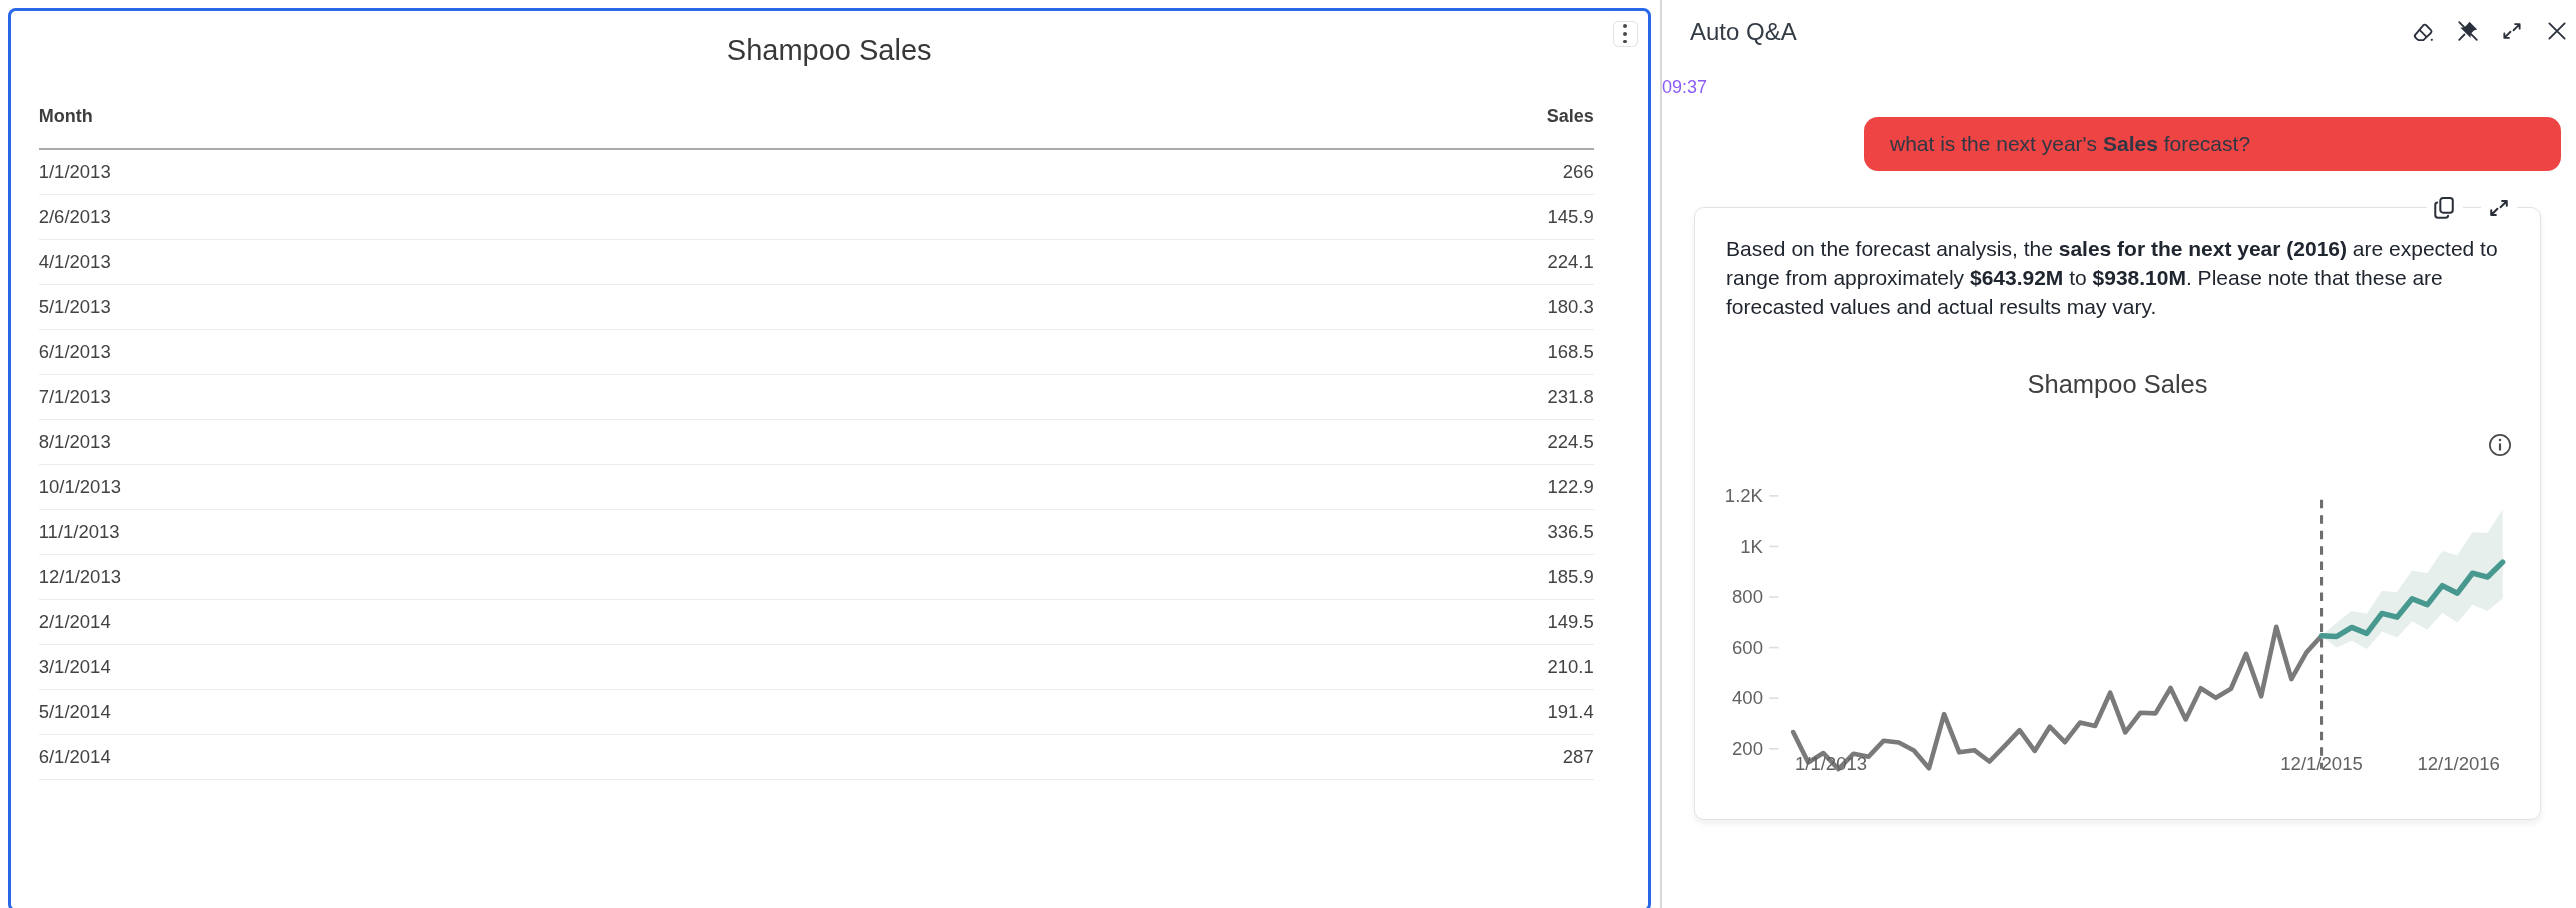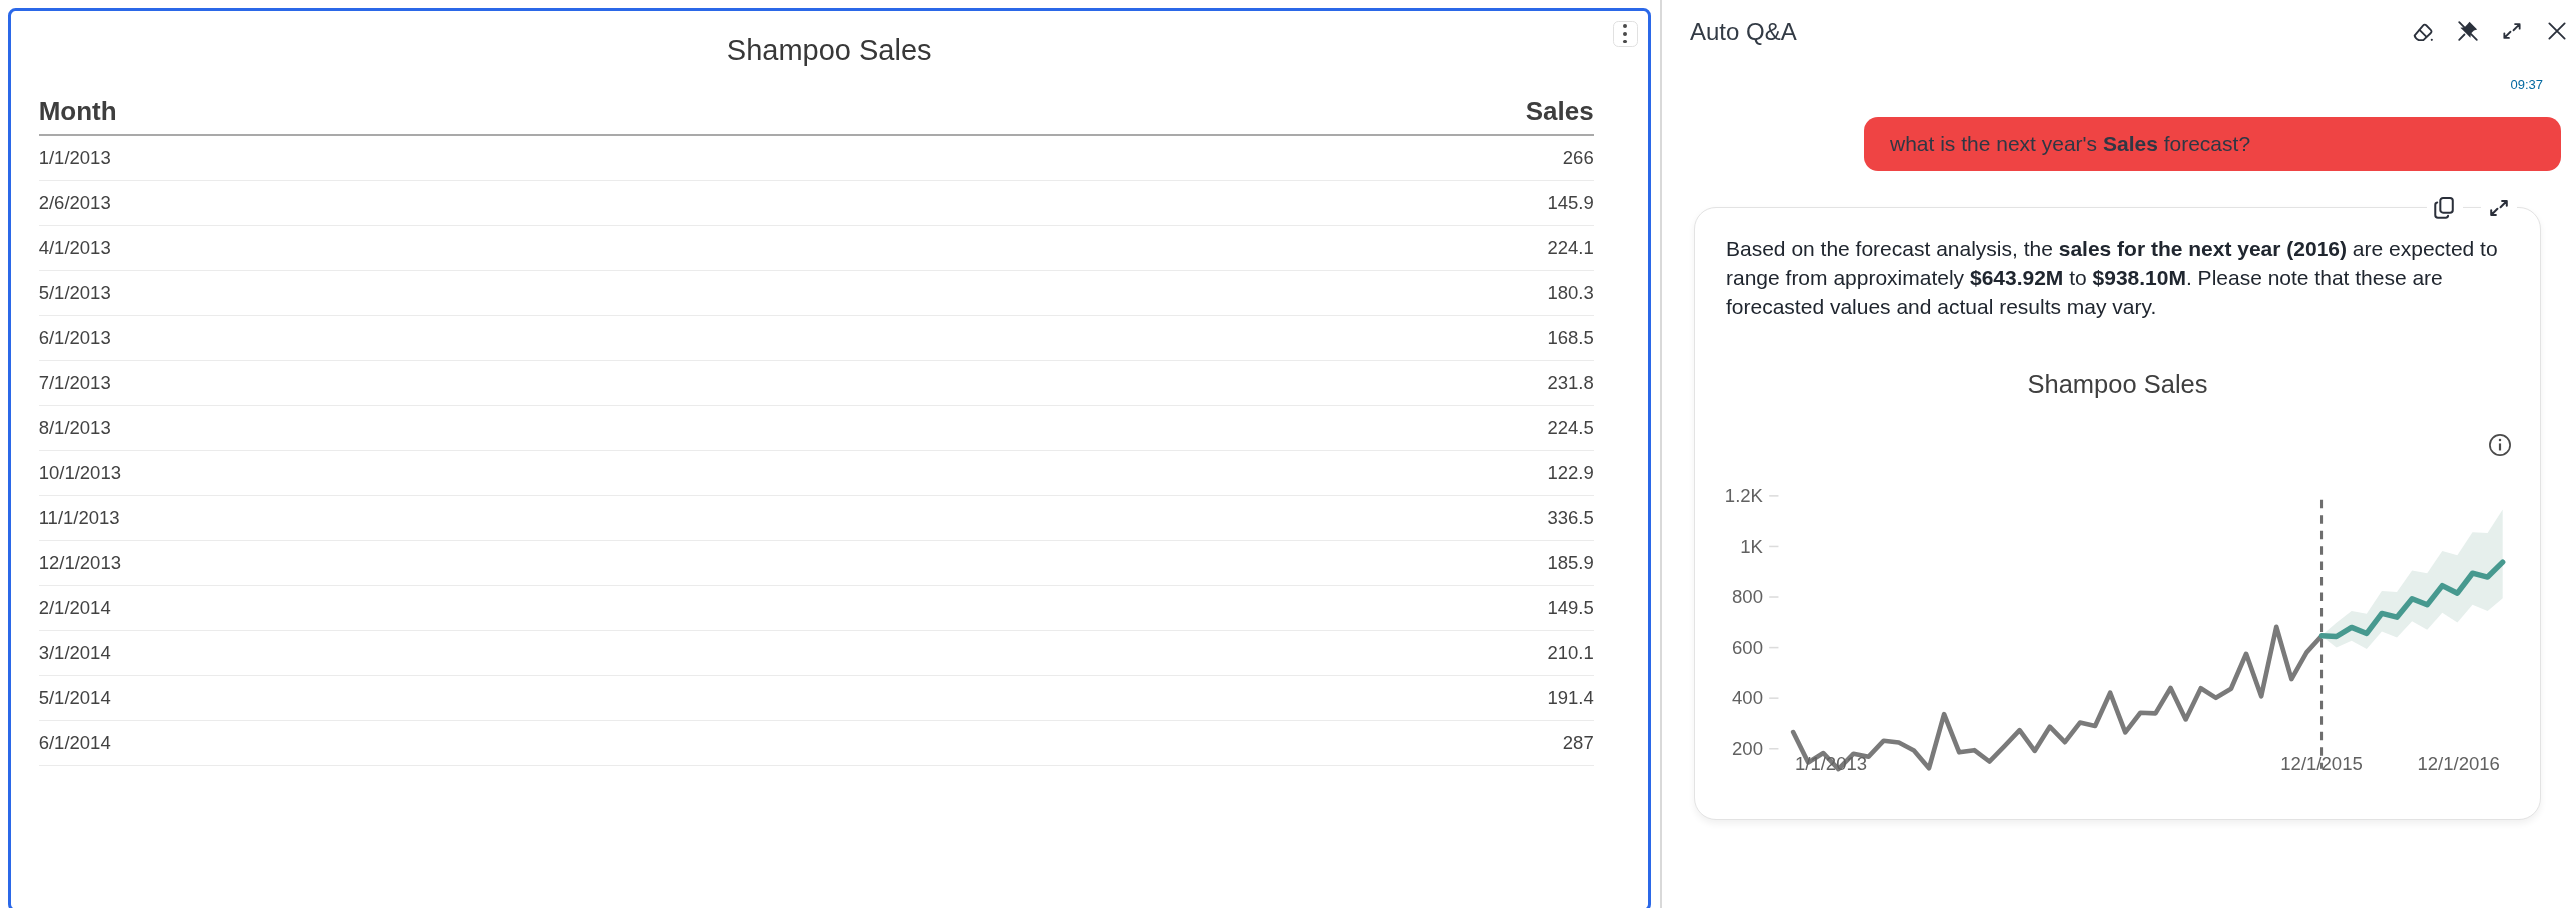--- a/index.html
+++ b/index.html
@@ -22,45 +22,45 @@
     cursor:pointer;
   }
   .kebab-btn i{width:3.9px;height:3.9px;border-radius:50%;background:#4A4A4A;display:block;}
   .viz-title{
     margin-top:23px;text-align:center;font-size:29px;color:#383838;font-weight:400;
   }
   .tbl{position:absolute;left:28px;right:54px;top:79px;bottom:0;}
   .tbl-head{
     display:flex;justify-content:space-between;align-items:flex-end;
     height:37px;border-bottom:2.3px solid #A9A9A9;
-    font-size:26px;font-weight:700;color:#3E3E3E;padding-bottom:7px;
+    font-size:18px;font-weight:700;color:#3E3E3E;padding-bottom:21px;
   }
   .t-row{
     display:flex;justify-content:space-between;align-items:center;
     height:45px;box-sizing:border-box;border-bottom:1.5px solid #EBEBEB;
     font-size:18.5px;color:#424242;
   }
   
   .panel-divider{position:absolute;left:1660px;top:0;width:1.5px;height:909px;background:#D9D9D9;}
   
   .qa-panel{position:absolute;left:1662px;top:0;width:914px;height:748px;background:#fff;}
   .qa-header{position:absolute;left:0;right:0;top:0;height:65px;}
   .qa-title{position:absolute;left:28px;top:18px;font-size:24px;color:#333B45;}
   .qa-tools{position:absolute;right:4.6px;top:16px;display:flex;gap:15.5px;}
   .tool-btn{width:29px;height:29px;display:flex;align-items:center;justify-content:center;cursor:pointer;background:none;border:none;padding:0;}
   .tool-btn svg{stroke:#2B313C;fill:none;stroke-width:2.4;stroke-linecap:round;stroke-linejoin:round;}
-  .timestamp{position:absolute;left:0;width:881px;top:77px;text-align:right;font-size:13px;color:#0369a1;}
+  .timestamp{position:absolute;left:0;width:881px;top:77px;text-align:left;font-size:18px;color:#8b5cf6;}
   .user-bubble{
     position:absolute;left:202px;right:15.5px;top:117px;height:54px;
     background:#ef4444;border-radius:14px;display:flex;align-items:center;
     padding:0 26px;box-sizing:border-box;font-size:21px;color:#2F3744;
   }
   .answer-card{
     position:absolute;left:32px;top:207px;width:847px;height:613px;box-sizing:border-box;
-    background:#fff;border:1.5px solid #E3E3E3;border-radius:22px;
+    background:#fff;border:1.5px solid #E3E3E3;border-radius:10px;
     box-shadow:0 3.1px 7.7px rgba(0,0,0,0.06);
   }
   .card-actions{position:absolute;top:-18.5px;right:23px;display:flex;gap:18.5px;}
   .action-chip{
     width:36px;height:36px;background:#fff;display:flex;align-items:center;justify-content:center;
     cursor:pointer;border:none;padding:0;
   }
   .action-chip svg{stroke:#2A2F3A;fill:none;stroke-width:2.6;stroke-linecap:round;stroke-linejoin:round;}
   .answer-text{
     padding:26px 31px 0 31px;font-size:21px;line-height:29px;color:#20262F;

